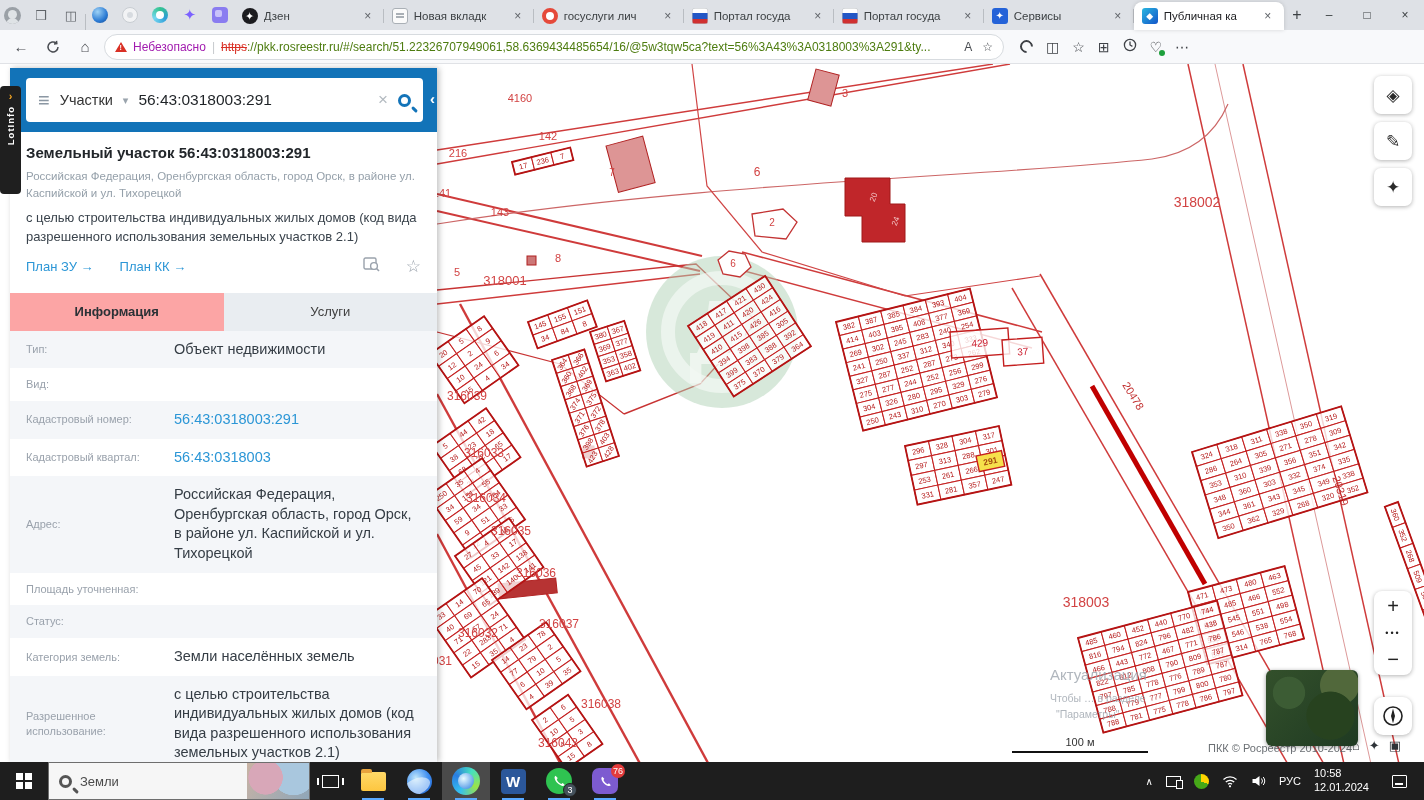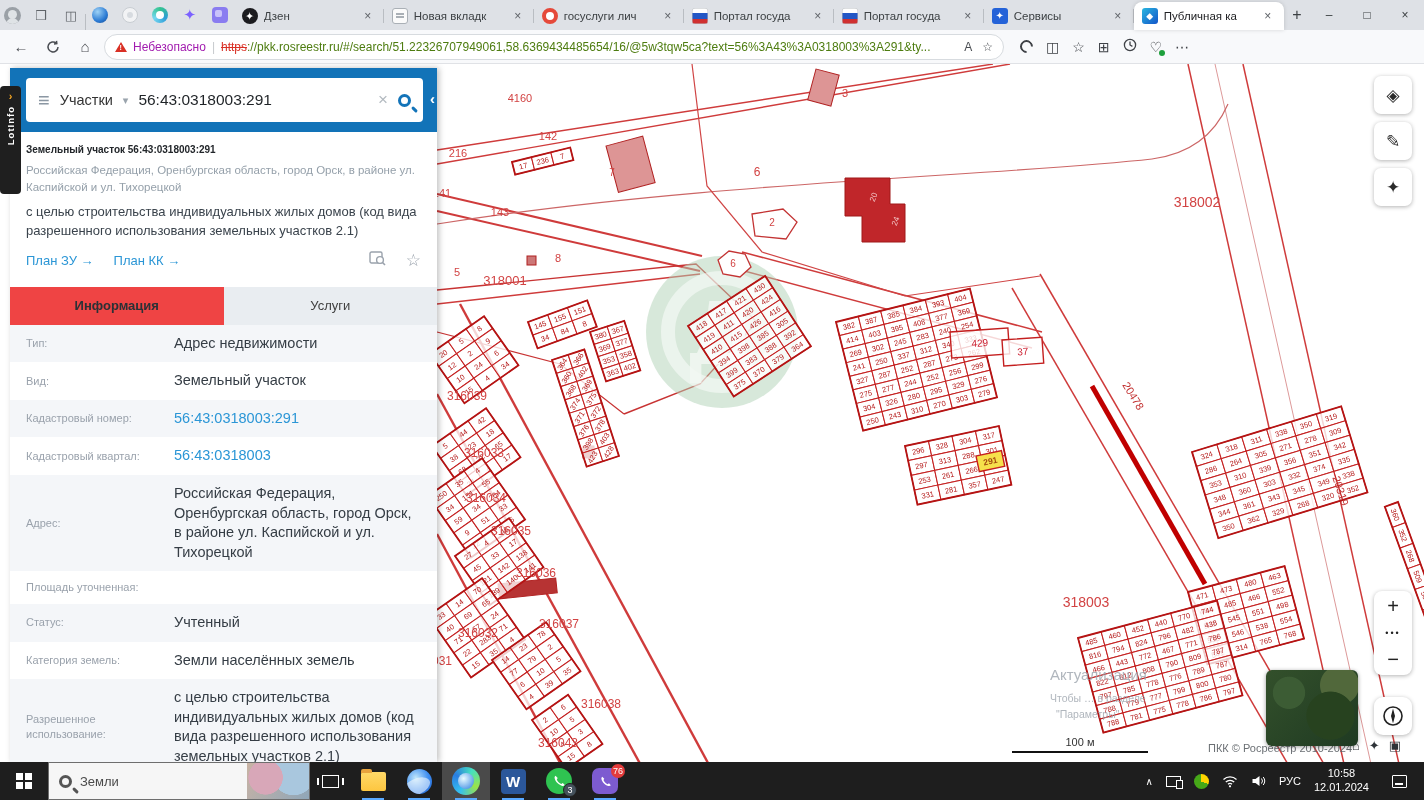--- a/index.html
+++ b/index.html
@@ -93,31 +93,31 @@
   #search-input{border:none;outline:none;flex:1;font-size:15.5px;color:#1f2327;font-family:"Liberation Sans",sans-serif}
   .clear-x{color:#b3bac0;font-size:17px}
   .lens{width:13px;height:13px;border:3px solid #1374b9;border-radius:50%;position:relative;display:inline-block;flex:none}
   .lens::after{content:"";position:absolute;width:7px;height:3px;background:#1374b9;border-radius:2px;left:10px;top:11px;transform:rotate(45deg)}
   #collapse-tab{position:absolute;right:2px;top:22px;color:#fff;font-size:15px;font-weight:bold}
   #lotinfo-tab{position:absolute;left:-10px;top:18px;width:21px;height:108px;background:#1f1f1f;border-radius:4px;display:flex;flex-direction:column;align-items:center;padding-top:4px;z-index:5}
   #lotinfo-tab .arr{color:#f5a623;font-size:11px;font-weight:bold}
   #lotinfo-tab .vtext{writing-mode:vertical-rl;transform:rotate(180deg);color:#fff;font-size:9.5px;font-weight:bold;letter-spacing:1px;margin-top:4px}
   #panel-body{flex:1;overflow:hidden;display:flex;flex-direction:column}
   #obj-head{padding:12px 16px 8px}
-  #obj-title{font-size:10px;font-weight:bold;color:#22262a;margin-bottom:7px}
+  #obj-title{font-size:15px;font-weight:bold;color:#22262a;margin-bottom:7px}
   #obj-subtitle{font-size:11.5px;color:#95a0aa;line-height:1.45;margin-bottom:8px}
   #obj-desc{font-size:13px;color:#3a434c;line-height:1.4;margin-bottom:10px}
-  #obj-links{display:flex;align-items:center;gap:20px}
+  #obj-links{display:flex;align-items:center;gap:26px}
   .plan-link{font-size:13px;color:#2b96d6}
   #obj-links .spacer{flex:1}
   .preview-ic{color:#9aa2ac}
   .star-ic{color:#9aa2ac;font-size:17px}
   #panel-tabs{display:flex;height:38px;margin-top:8px}
   .ptab{flex:1;display:flex;align-items:center;justify-content:center;font-size:13px}
-  .ptab.active{background:#ef4444;color:#2b3136;font-weight:bold}
+  .ptab.active{background:#fca5a5;color:#2b3136;font-weight:bold}
   .ptab.inactive{background:#e9edf1;color:#404040}
   #info-rows{flex:1;overflow:hidden}
   .irow{display:flex;padding:9px 16px;align-items:center}
   .irow:nth-child(odd){background:#f4f6f9}
   .irow .lab{width:148px;flex:none;font-size:11px;color:#9aa2ac;line-height:1.35;padding-right:8px}
   .irow .val{flex:1;font-size:14.5px;color:#353d45;line-height:1.35}
   .irow .val.link{color:#2b96d6}
 
   
   #taskbar{height:38px;background:#1e1e1e;display:flex;align-items:stretch;color:#fff}
@@ -152,21 +152,21 @@
   .badge{position:absolute;min-width:14px;height:14px;border-radius:8px;font-size:9px;display:flex;align-items:center;justify-content:center;color:#fff;padding:0 2px}
   .badge.dark{right:5px;bottom:3px;background:#44515c;border:1px solid #222}
   .badge.red{right:3px;top:2px;background:#e23b3b}
   #tb-spacer{flex:1}
   #tray{display:flex;align-items:center;gap:13px;padding-right:8px}
   .tray-ic{display:flex;align-items:center;justify-content:center;color:#fff}
   .cast-ic{width:15px;height:11px;border:1.3px solid #fff;position:relative}
   .cast-ic::after{content:"";position:absolute;right:-3px;bottom:-3px;width:5px;height:7px;background:#1e1e1e;border:1.3px solid #fff}
   .green-ic{width:15px;height:15px;border-radius:50%;background:conic-gradient(#ffd500 0 110deg,#46a818 110deg 360deg)}
   #tray-lang{font-size:11px}
-  #tray-clock{font-size:11px;text-align:center;line-height:1.25}
+  #tray-clock{font-size:11px;line-height:1.25}
   #action-center{width:34px;display:flex;align-items:center;justify-content:center}
   .ac-ic{width:15px;height:13px;border:1.3px solid #fff;border-radius:1px;position:relative}
   .ac-ic::after{content:"";position:absolute;left:2px;bottom:2px;width:8px;height:1.5px;background:#fff}
 </style>
 </head>
 <body>
 
 <div id="tabbar">
   <div id="tabbar-left">
     <span class="avatar"></span>
@@ -1091,44 +1091,42 @@
           <span class="star-ic">☆</span>
         </div>
       </div>
       <div id="panel-tabs">
         <div class="ptab active">Информация</div>
         <div class="ptab inactive">Услуги</div>
       </div>
       <div id="info-rows">
           <div class="irow">
             <div class="lab">Тип:</div>
-            <div class="val">Адрес недвижимости</div>
+            <div class="val">Объект недвижимости</div>
           </div>
           <div class="irow">
             <div class="lab">Вид:</div>
-            <div class="val">Земельный участок</div>
           </div>
           <div class="irow">
             <div class="lab">Кадастровый номер:</div>
             <div class="val link">56:43:0318003:291</div>
           </div>
           <div class="irow">
             <div class="lab">Кадастровый квартал:</div>
             <div class="val link">56:43:0318003</div>
           </div>
           <div class="irow">
             <div class="lab">Адрес:</div>
             <div class="val">Российская Федерация, Оренбургская область, город Орск, в районе ул. Каспийской и ул. Тихорецкой</div>
           </div>
           <div class="irow">
             <div class="lab">Площадь уточненная:</div>
           </div>
           <div class="irow">
             <div class="lab">Статус:</div>
-            <div class="val">Учтенный</div>
           </div>
           <div class="irow">
             <div class="lab">Категория земель:</div>
             <div class="val">Земли населённых земель</div>
           </div>
           <div class="irow">
             <div class="lab">Разрешенное использование:</div>
             <div class="val">с целью строительства индивидуальных жилых домов (код вида разрешенного использования земельных участков 2.1)</div>
           </div>
         </div>

